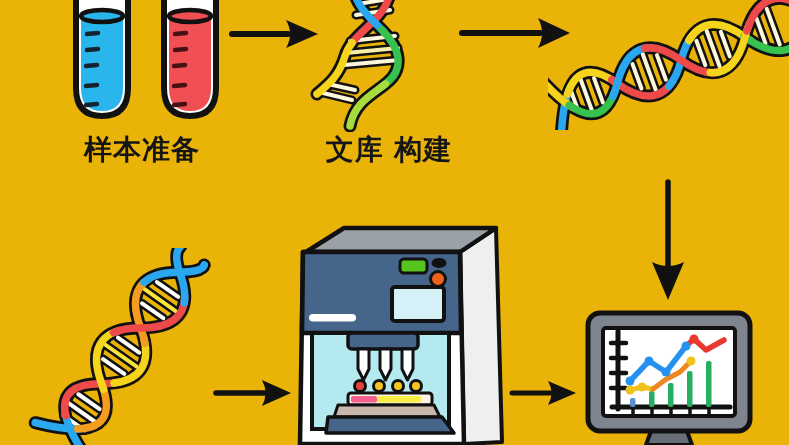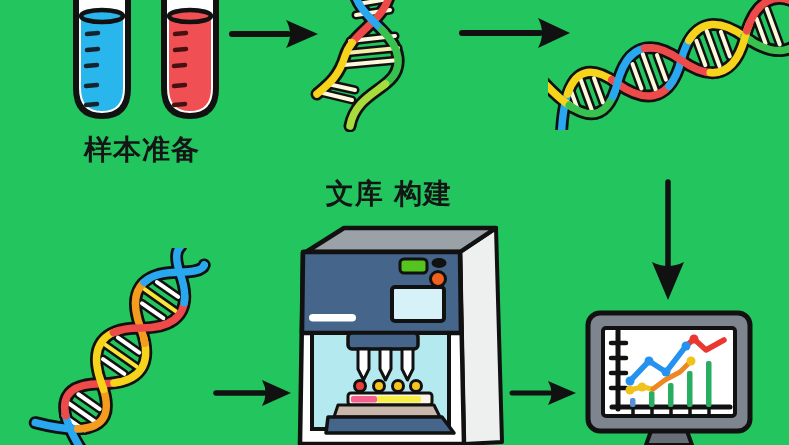--- a/index.html
+++ b/index.html
@@ -1,16 +1,16 @@
 <!DOCTYPE html>
 <html><head>
 <meta charset="utf-8">
 <style>
   html,body{margin:0;padding:0;background:#fbfbf8;}
-  .stage{position:relative;width:789px;height:445px;overflow:hidden;background:#22c55e;
+  .stage{position:relative;width:789px;height:445px;overflow:hidden;background:#eab308;
          font-family:"DejaVu Sans",sans-serif;}
   .abs{position:absolute;}
   .lbl{position:absolute;transform:translateX(-50%);font-weight:700;font-size:28px;
        color:#151515;white-space:nowrap;letter-spacing:1px;line-height:1.1;}
   svg{display:block;overflow:visible;}
   .clip{overflow:hidden !important;}
 </style>
 </head>
 <body>
 
@@ -126,21 +126,21 @@
         <path d="M-6,31 C20,97 44,97 66,65 C88,33 112,33 134,65 C156,97 180,97 202,65 C224,33 246,33 262,51" pathLength="100" stroke="#37c24f" stroke-dasharray="17 83" stroke-dashoffset="-12"></path>
         <path d="M-6,31 C20,97 44,97 66,65 C88,33 112,33 134,65 C156,97 180,97 202,65 C224,33 246,33 262,51" pathLength="100" stroke="#29a8f0" stroke-dasharray="19 81" stroke-dashoffset="-27"></path>
         <path d="M-6,31 C20,97 44,97 66,65 C88,33 112,33 134,65 C156,97 180,97 202,65 C224,33 246,33 262,51" pathLength="100" stroke="#ef4a4a" stroke-dasharray="22 78" stroke-dashoffset="-44"></path>
         <path d="M-6,31 C20,97 44,97 66,65 C88,33 112,33 134,65 C156,97 180,97 202,65 C224,33 246,33 262,51" pathLength="100" stroke="#f6d41c" stroke-dasharray="19 81" stroke-dashoffset="-64"></path>
         <path d="M-6,31 C20,97 44,97 66,65 C88,33 112,33 134,65 C156,97 180,97 202,65 C224,33 246,33 262,51" pathLength="100" stroke="#ef4a4a" stroke-dasharray="19 81" stroke-dashoffset="-81"></path>
       </g>
     </g>
   </svg>
 
   <div class="lbl" style="left:142px;top:135px;">样本准备</div>
-  <div class="lbl" style="left:389px;top:135px;margin-top:44px;">文库 构建</div>
+  <div class="lbl" style="left:389px;top:135px;">文库 构建</div>
 
   <svg class="abs" style="left:646px;top:180px;" width="44" height="124" viewBox="0 0 44 124">
     <line x1="22" y1="2" x2="22" y2="86" stroke="#111" stroke-width="5.5" stroke-linecap="round"></line>
     <path d="M6,82 L22,120 L38,82 Q22,90 6,82 Z" fill="#111"></path>
   </svg>
 
   <svg class="abs clip" style="left:28px;top:248px;" width="200" height="197" viewBox="0 0 200 197">
     <g transform="rotate(-55 100 98)" stroke-linecap="round" fill="none">
       <path d="M-16,130 C8,66 32,66 54,98 C76,130 100,130 122,98 C144,66 168,66 190,98 C196,106 204,116 210,114" stroke="#111" stroke-width="13"></path>
       <path d="M-16,66 C8,130 32,130 54,98 C76,66 100,66 122,98 C144,130 168,130 190,98 C196,90 204,82 212,84" stroke="#111" stroke-width="13"></path>

